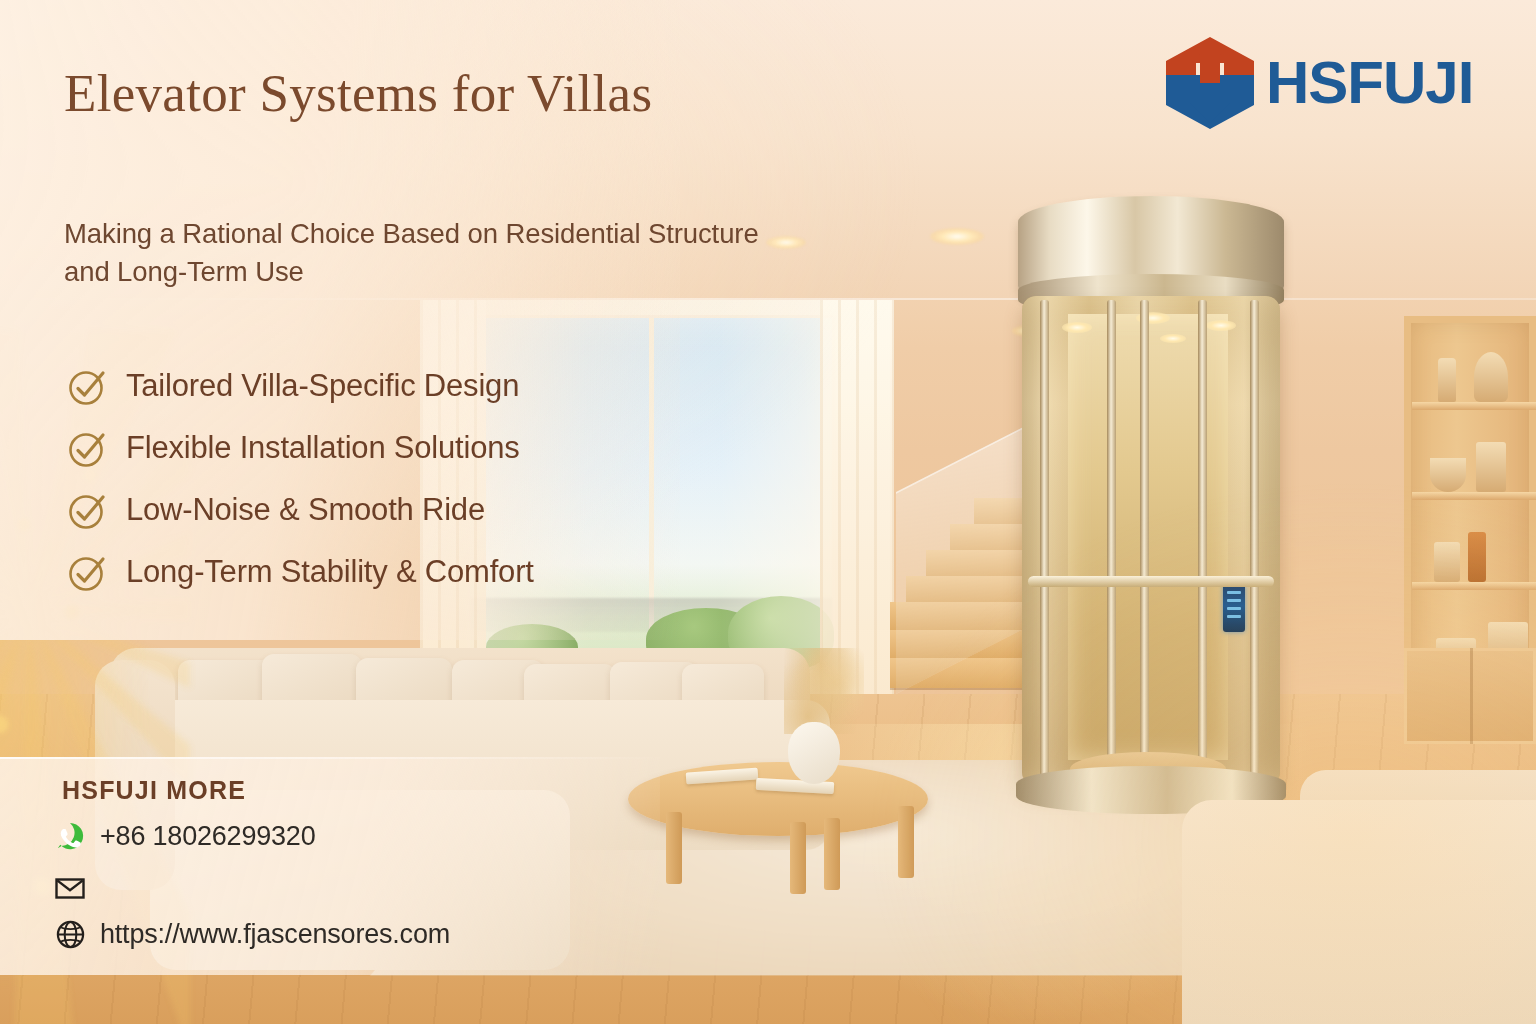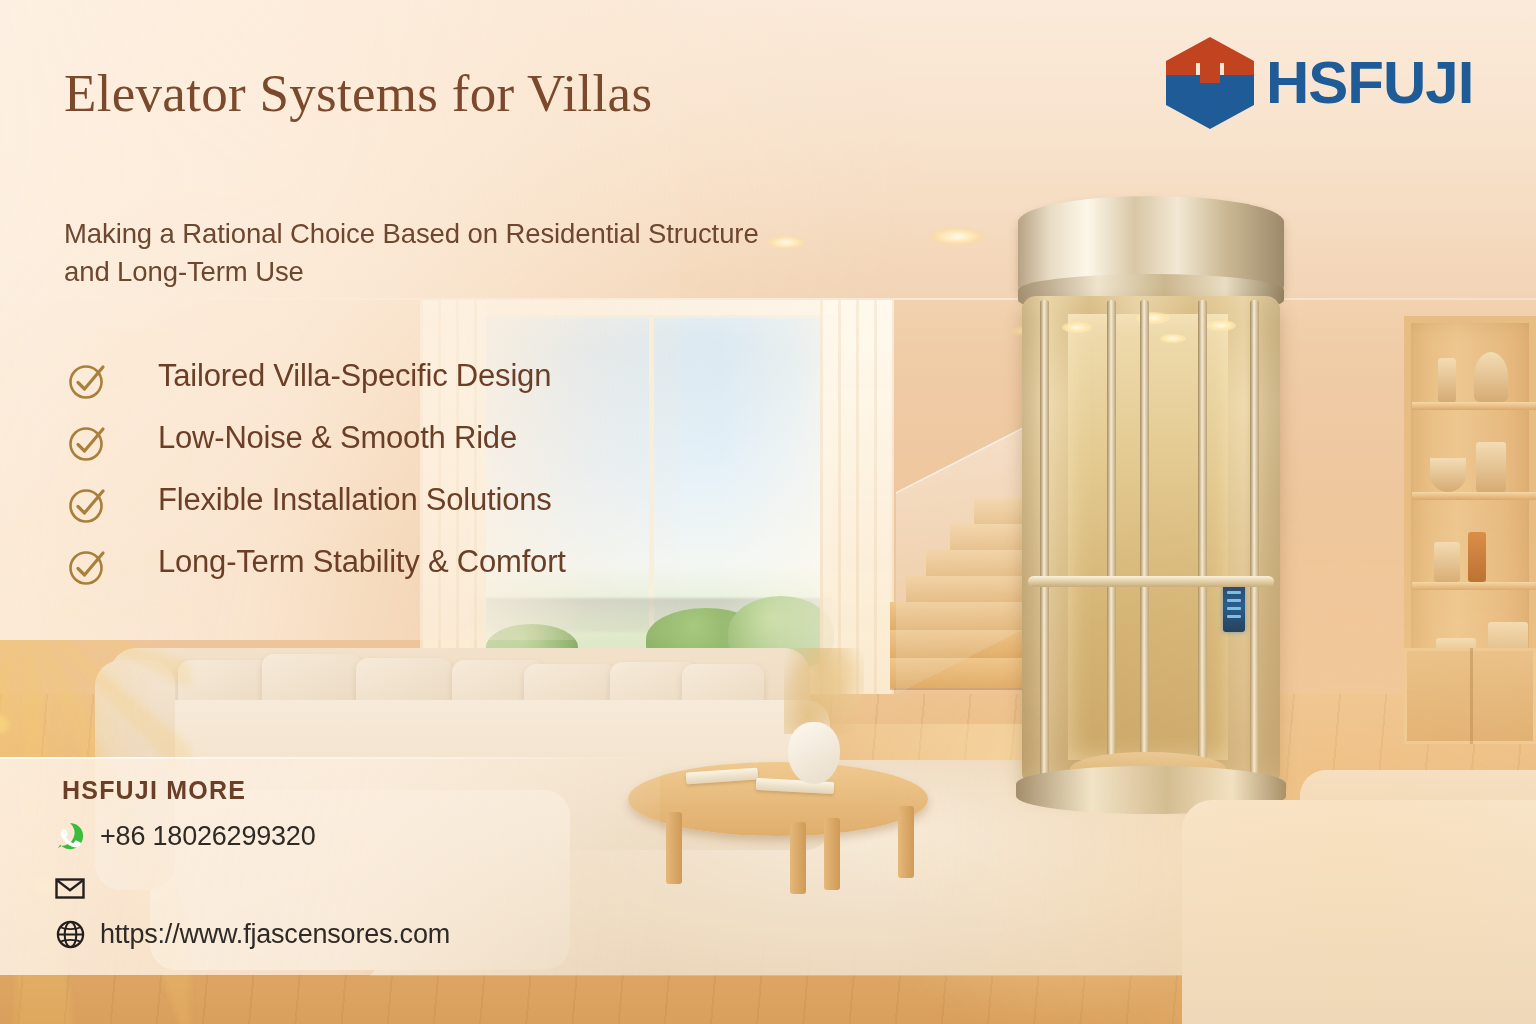--- a/index.html
+++ b/index.html
@@ -185,21 +185,21 @@
   .headline{position:absolute;left:64px;top:62px;width:800px;
     font-family:"Liberation Serif", serif;font-size:53px;line-height:1.19;
     color:#7b4a2d;letter-spacing:.3px;}
   .headline div{white-space:nowrap;}
 
   .subhead{position:absolute;left:64px;top:215px;width:820px;
     font-size:27.5px;line-height:1.38;color:#6e4730;letter-spacing:-.1px;}
   .subhead div{white-space:nowrap;}
 
   .features{position:absolute;left:66px;top:358px;}
-  .feat{display:flex;align-items:flex-start;height:56px;margin-bottom:6px;gap:32px;}
+  .feat{display:flex;align-items:center;height:56px;margin-bottom:6px;}
   .feat .tick{width:44px;height:44px;flex:0 0 44px;margin-right:16px;}
   .feat .ftext{font-size:31px;color:#6b3f27;letter-spacing:-.2px;white-space:nowrap;}
 
   .contact-panel{position:absolute;left:0;top:757px;width:660px;height:218px;pointer-events:none;
     background:linear-gradient(105deg,rgba(253,241,228,.88) 0%,rgba(252,237,221,.78) 55%,rgba(251,234,216,.18) 88%,rgba(251,234,216,0) 100%);}
   .contact-panel:before{content:"";position:absolute;left:0;top:0;width:100%;height:2px;
     background:linear-gradient(90deg,rgba(255,255,255,.85),rgba(255,255,255,0));}
 
   .learn{position:absolute;left:62px;top:776px;font-size:25px;font-weight:bold;
     letter-spacing:1.2px;color:#6b3f27;}
@@ -349,30 +349,30 @@
         </span>
         <span class="ftext">Tailored Villa-Specific Design</span>
       </div>
       <div class="feat">
         <span class="tick">
           <svg viewBox="0 0 44 44" width="44" height="44">
               <circle cx="20" cy="24" r="15.5" fill="none" stroke="#A8803C" stroke-width="2.6"></circle>
               <path d="M12 24.5 L18.5 31 L37 9" fill="none" stroke="#A8803C" stroke-width="3.2" stroke-linecap="round" stroke-linejoin="round"></path>
             </svg>
         </span>
-        <span class="ftext">Low-Noise &amp; Smooth Ride</span>
+        <span class="ftext">Flexible Installation Solutions</span>
       </div>
       <div class="feat">
         <span class="tick">
           <svg viewBox="0 0 44 44" width="44" height="44">
               <circle cx="20" cy="24" r="15.5" fill="none" stroke="#A8803C" stroke-width="2.6"></circle>
               <path d="M12 24.5 L18.5 31 L37 9" fill="none" stroke="#A8803C" stroke-width="3.2" stroke-linecap="round" stroke-linejoin="round"></path>
             </svg>
         </span>
-        <span class="ftext">Flexible Installation Solutions</span>
+        <span class="ftext">Low-Noise &amp; Smooth Ride</span>
       </div>
       <div class="feat">
         <span class="tick">
           <svg viewBox="0 0 44 44" width="44" height="44">
               <circle cx="20" cy="24" r="15.5" fill="none" stroke="#A8803C" stroke-width="2.6"></circle>
               <path d="M12 24.5 L18.5 31 L37 9" fill="none" stroke="#A8803C" stroke-width="3.2" stroke-linecap="round" stroke-linejoin="round"></path>
             </svg>
         </span>
         <span class="ftext">Long-Term Stability &amp; Comfort</span>
       </div>

